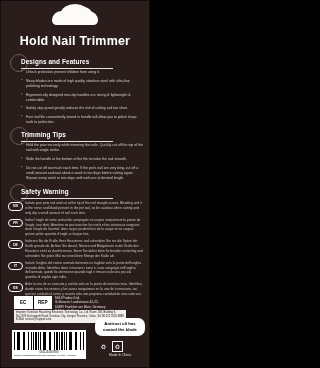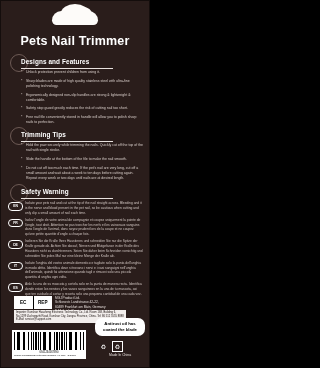--- a/index.html
+++ b/index.html
@@ -60,21 +60,21 @@
 </style>
 </head>
 <body>
 
 <div id="card">
 
   <div class="hangtag">
     <div class="cloud"></div>
   </div>
 
-  <div class="title">Pets Nail Trimmer</div>
+  <div class="title">Hold Nail Trimmer</div>
 
   <div class="section" style="top:58px">
     <div class="circ"></div>
     <div class="shead">Designs and Features</div>
     <div class="rule"></div>
   </div>
   <div class="bullets" style="top:70px">
     <div class="b">Unlock protection prevent children from using it.</div>
     <div class="b">Sharp blades are made of high quality stainless steel with ultra-fine polishing technology.</div>
     <div class="b">Ergonomically designed non-slip handles are strong &amp; lightweight &amp; comfortable.</div>

